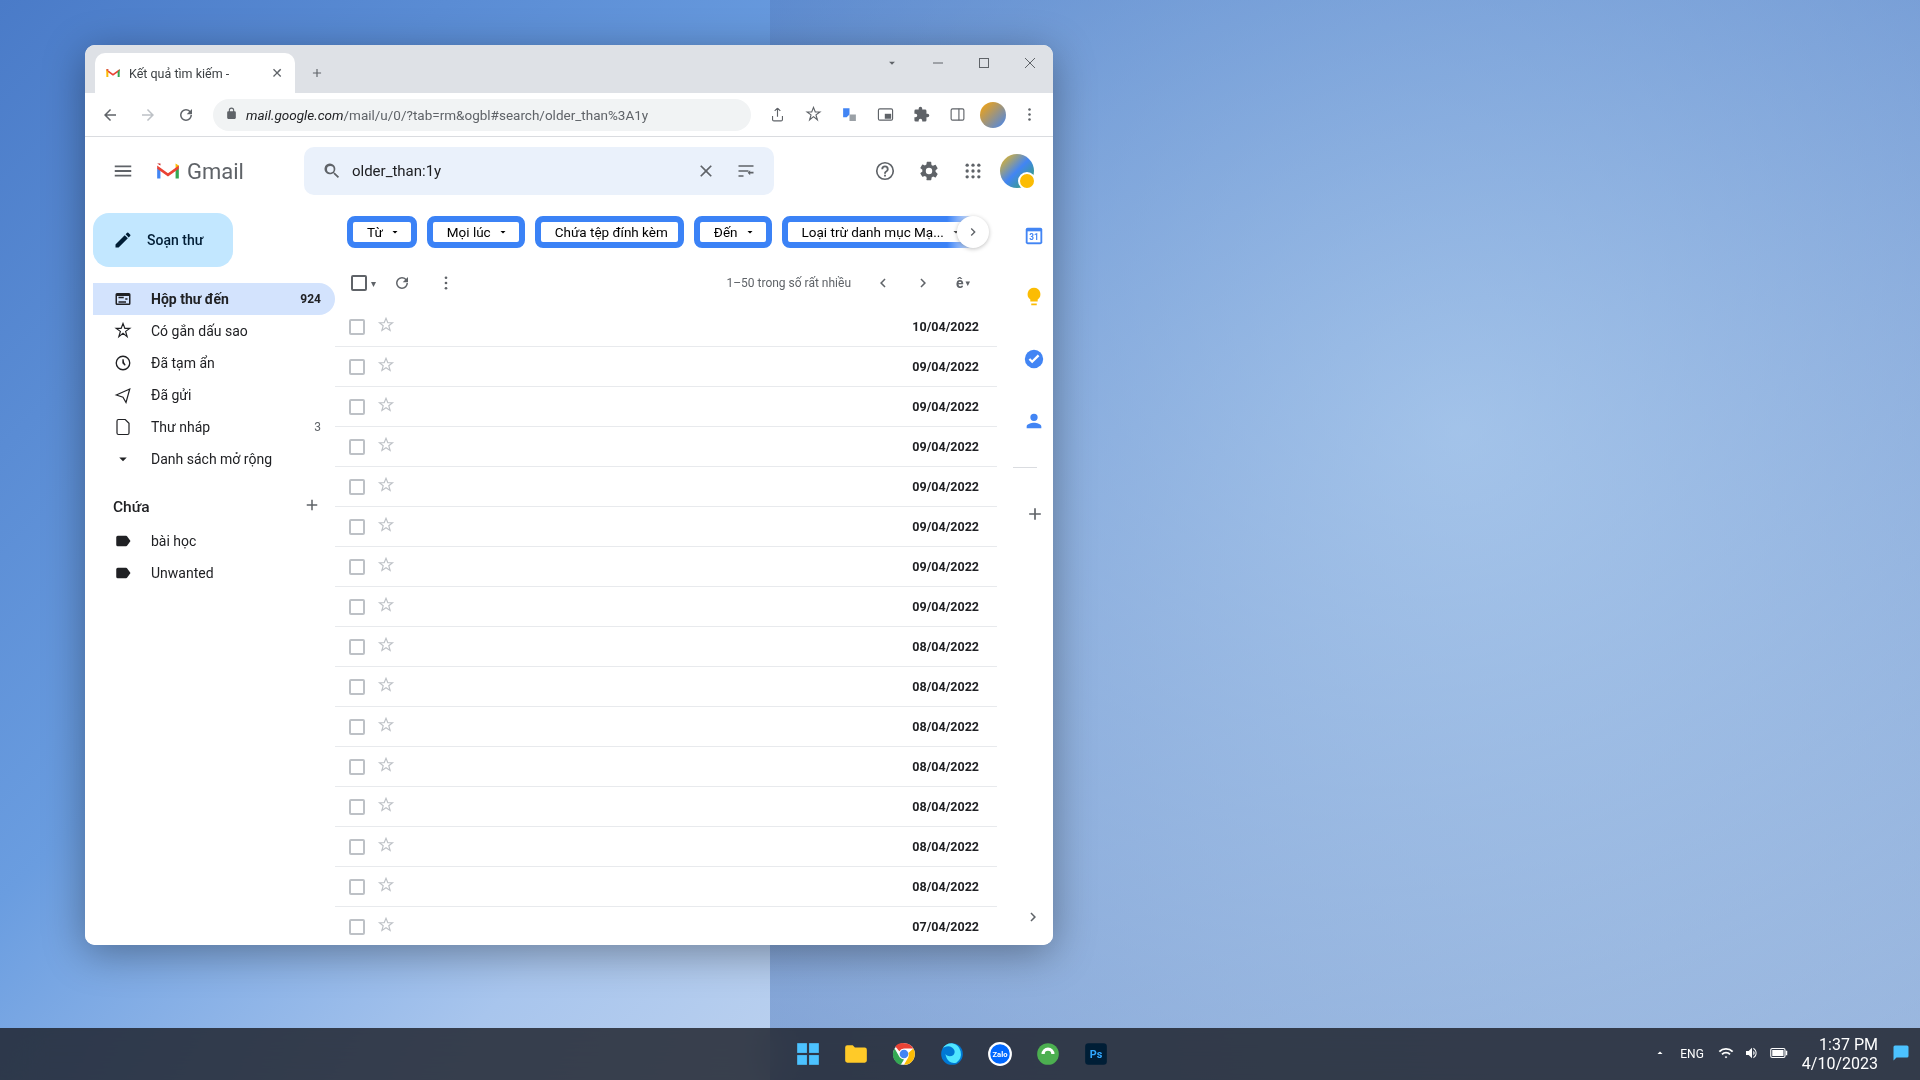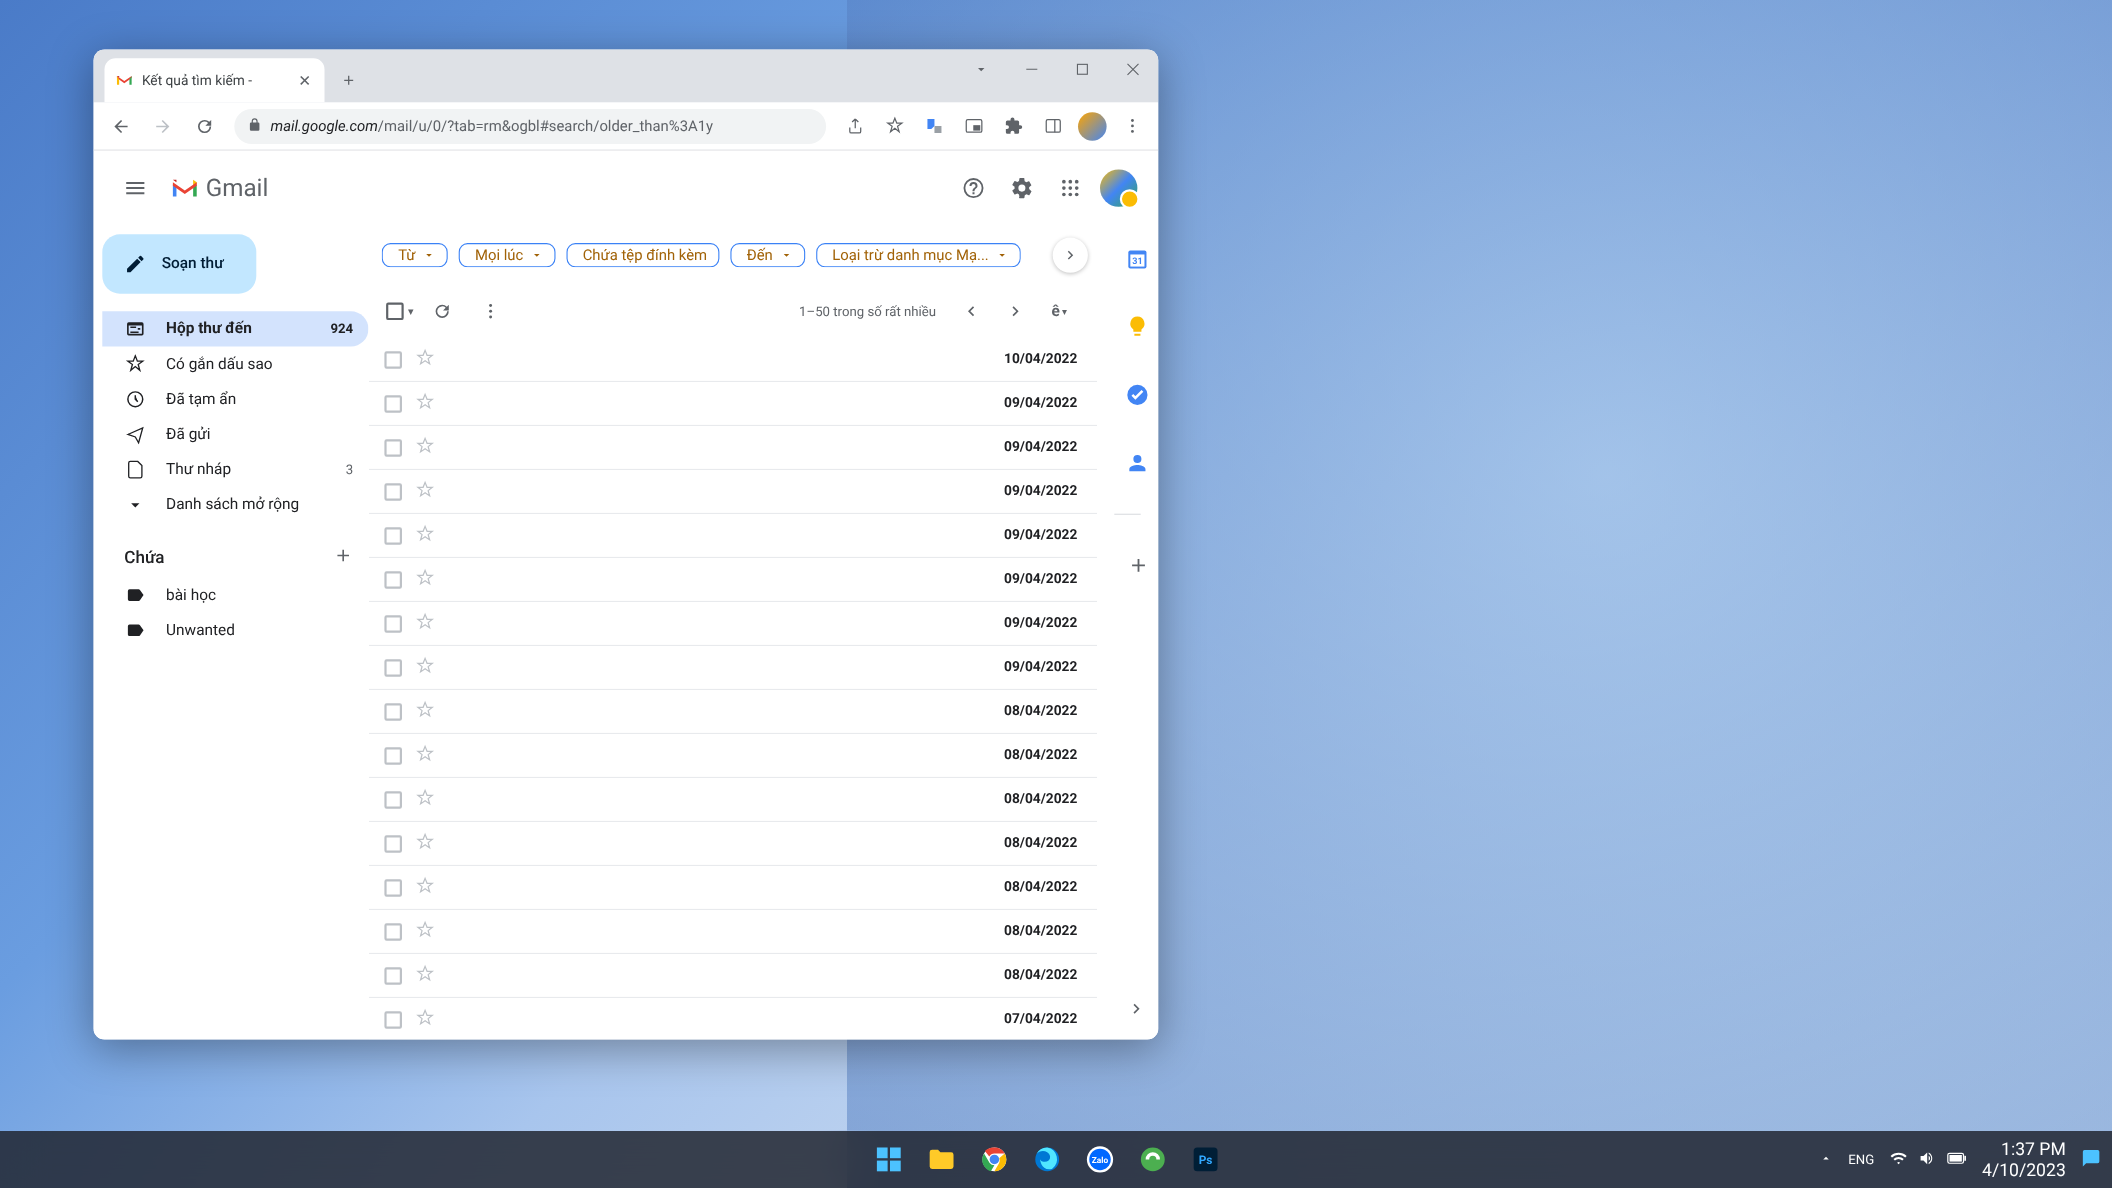--- a/index.html
+++ b/index.html
@@ -47,21 +47,21 @@
 .nav-item.active { background: #d3e3fd; font-weight: 700; }
 .nav-item .count { margin-left: auto; font-size: 12px; color: #5f6368; }
 .nav-item.active .count { font-weight: 700; color: #202124; }
 .nav-icon { width: 20px; display: flex; justify-content: center; color: #202124; }
 .labels-header { height: 36px; display: flex; align-items: center; justify-content: space-between; padding: 0 14px 0 20px; margin-top: 14px; }
 .labels-header span { font-size: 15.5px; font-weight: 500; color: #202124; }
 .labels-header .add { color: #5f6368; cursor: pointer; }
 .main-area { flex: 1; display: flex; overflow: hidden; }
 .email-panel { flex: 1; display: flex; flex-direction: column; background: #fff; border-radius: 16px 0 0 0; overflow: hidden; }
 .filter-bar { height: 54px; display: flex; align-items: center; padding: 0 12px; gap: 10px; position: relative; }
-.filter-chip { height: 22px; border: 1px solid #3b82f6; border-radius: 8px; display: flex; align-items: center; padding: 0 10px 0 14px; gap: 6px; font-size: 13.5px; color: #a16207; cursor: pointer; white-space: nowrap; }
+.filter-chip { height: 32px; border: 6px solid #3b82f6; border-radius: 8px; display: flex; align-items: center; padding: 0 10px 0 14px; gap: 6px; font-size: 13.5px; color: #000000; cursor: pointer; white-space: nowrap; }
 .filter-scroll-right { position: absolute; right: 8px; width: 32px; height: 32px; border-radius: 50%; background: #fff; box-shadow: 0 1px 4px rgba(0,0,0,0.25); display: flex; align-items: center; justify-content: center; cursor: pointer; }
 .filter-overflow { position: absolute; right: 0; top: 0; width: 50px; height: 100%; background: linear-gradient(90deg, transparent, #fff 60%); display: flex; align-items: center; }
 .toolbar { height: 48px; display: flex; align-items: center; padding: 0 16px; gap: 8px; }
 .tb-checkbox { width: 16px; height: 16px; border: 2px solid #5f6368; border-radius: 2px; cursor: pointer; }
 .tb-dropdown-arrow { color: #5f6368; font-size: 10px; margin-left: 2px; }
 .tb-btn { width: 36px; height: 36px; display: flex; align-items: center; justify-content: center; color: #5f6368; cursor: pointer; border-radius: 50%; }
 .toolbar-right { margin-left: auto; display: flex; align-items: center; gap: 4px; }
 .page-info { font-size: 12px; color: #5f6368; margin-right: 10px; }
 .email-list { flex: 1; overflow: auto; }
 .email-row { height: 40px; border-bottom: 1px solid #e8eaed; display: flex; align-items: center; padding: 0 14px; gap: 12px; cursor: pointer; }
@@ -213,20 +213,38 @@
       <div class="gmail-logo">
         <svg class="gmail-m-icon" viewBox="0 0 24 18">
           <path fill="#4285F4" d="M2 16h3V8L2 6z"></path>
             <path fill="#34A853" d="M19 16h3V6l-3 2z"></path>
             <path fill="#FBBC04" d="M19 2l3 2v2l-3 2z"></path>
             <path fill="#EA4335" d="M2 4l10 7 10-7v3l-10 7L2 7z"></path>
             <path fill="#C5221F" d="M2 2l3 2V2z"></path>
         </svg>
         <span class="gmail-logo-text">Gmail</span>
       </div>
+      <div class="search-box">
+        <div class="search-icon-btn">
+            <svg width="20" height="20" viewBox="0 0 24 24">
+              <path fill="currentColor" d="M15.5 14h-.79l-.28-.27a6.5 6.5 0 10-.7.7l.27.28v.79l5 5L20.49 19zM10 14a4 4 0 110-8 4 4 0 010 8z"></path>
+            </svg>
+          </div>
+        <input class="search-input" value="older_than:1y" style="">
+        <div class="search-icon-btn">
+            <svg width="20" height="20" viewBox="0 0 24 24">
+              <path fill="currentColor" d="M19 6.41L17.59 5 12 10.59 6.41 5 5 6.41 10.59 12 5 17.59 6.41 19 12 13.41 17.59 19 19 17.59 13.41 12z"></path>
+            </svg>
+          </div>
+        <div class="search-icon-btn">
+            <svg width="20" height="20" viewBox="0 0 24 24">
+              <path fill="currentColor" d="M3 17h6v2H3zm0-6h12v2H3zm0-6h18v2H3zm14 12v-2h4v-2h-4v-2l-3 3z"></path>
+            </svg>
+          </div>
+      </div>
       <div class="header-actions">
         <div class="header-btn">
             <svg width="22" height="22" viewBox="0 0 24 24">
               <circle cx="12" cy="12" r="9" fill="none" stroke="currentColor" stroke-width="1.8"></circle>
               <path fill="currentColor" d="M11 16h2v2h-2zm1-10a4 4 0 00-4 4h2a2 2 0 114 0c0 2-3 1.75-3 5h2c0-2.25 3-2.5 3-5a4 4 0 00-4-4z"></path>
             </svg>
           </div>
         <div class="header-btn">
             <svg width="22" height="22" viewBox="0 0 24 24">
               <path fill="currentColor" d="M19.14 12.94a7 7 0 000-1.88l2.03-1.58a.5.5 0 00.12-.64l-1.92-3.32a.5.5 0 00-.61-.22l-2.39.96a7 7 0 00-1.62-.94l-.36-2.54A.5.5 0 0014 2h-4a.5.5 0 00-.49.42l-.36 2.54a7 7 0 00-1.62.94l-2.39-.96a.5.5 0 00-.61.22L2.61 8.48a.5.5 0 00.12.64l2.03 1.58a7 7 0 000 1.88l-2.03 1.58a.5.5 0 00-.12.64l1.92 3.32a.5.5 0 00.61.22l2.39-.96a7 7 0 001.62.94l.36 2.54A.5.5 0 0010 22h4a.5.5 0 00.49-.42l.36-2.54a7 7 0 001.62-.94l2.39.96a.5.5 0 00.61-.22l1.92-3.32a.5.5 0 00-.12-.64zM12 15.5A3.5 3.5 0 1115.5 12 3.5 3.5 0 0112 15.5z"></path>

